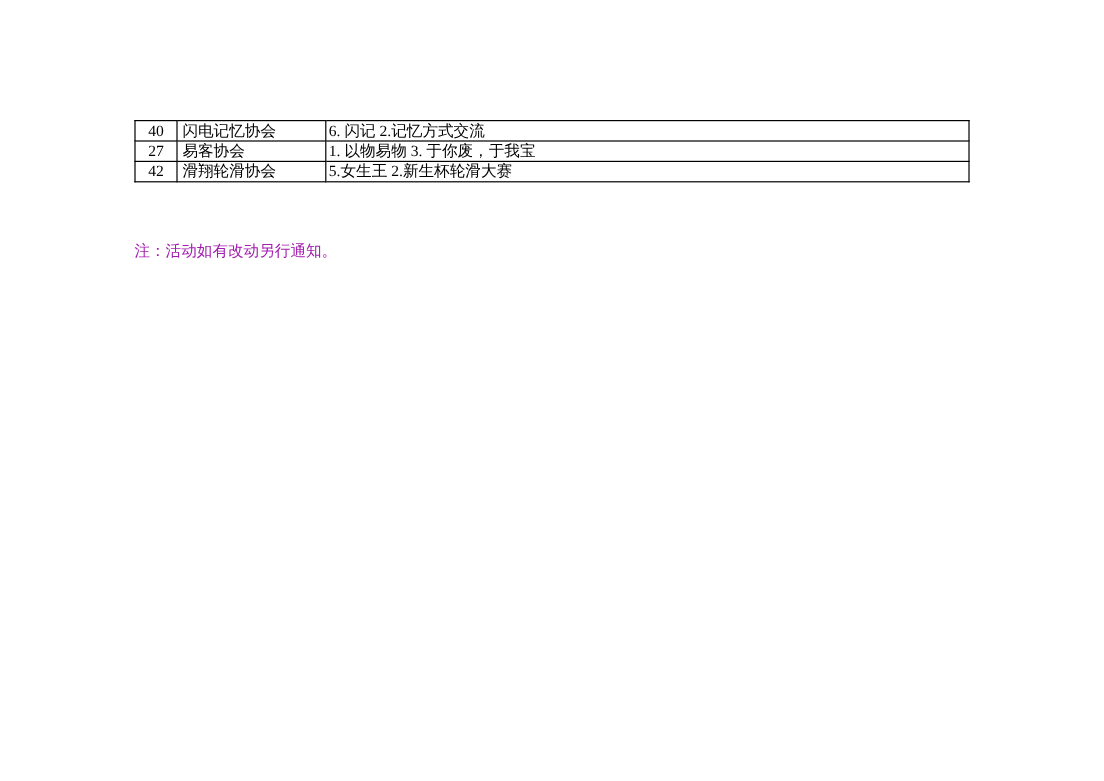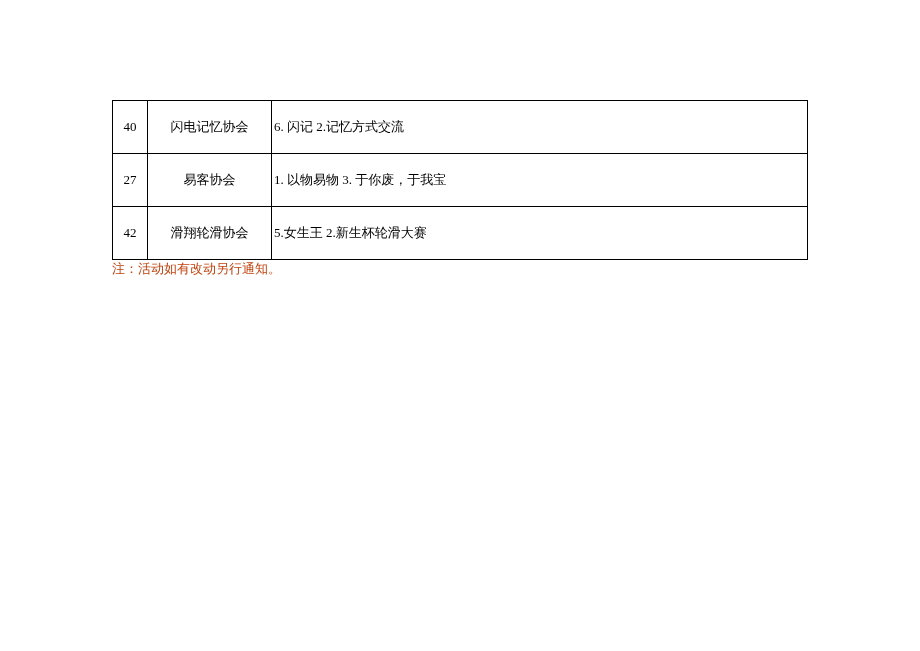--- a/index.html
+++ b/index.html
@@ -15,42 +15,42 @@
     .table-container {
       width: 100%;
     }
     table {
       width: 100%;
       border-collapse: collapse;
       table-layout: fixed;
     }
     td {
       border: 1px solid #000;
-      padding: 18px 4px;
+      padding: 0 4px;
       font-size: 13px;
       line-height: 16px;
       height: 16px;
       vertical-align: middle;
     }
     .col-num {
       width: 35px;
       text-align: center;
       font-family: "Times New Roman", serif;
     }
     .col-name {
       width: 124px;
-      text-align: center;
     }
     .col-desc {
       text-align: left;
       padding-left: 2px;
     }
     .note {
+      margin-top: 48px;
       font-size: 13px;
-      color: #c2410c;
+      color: #a21caf;
     }
   </style>
 </head>
 <body>
 
 <div class="table-container">
   <table>
     <tbody>
       <tr>
         <td class="col-num">40</td>

